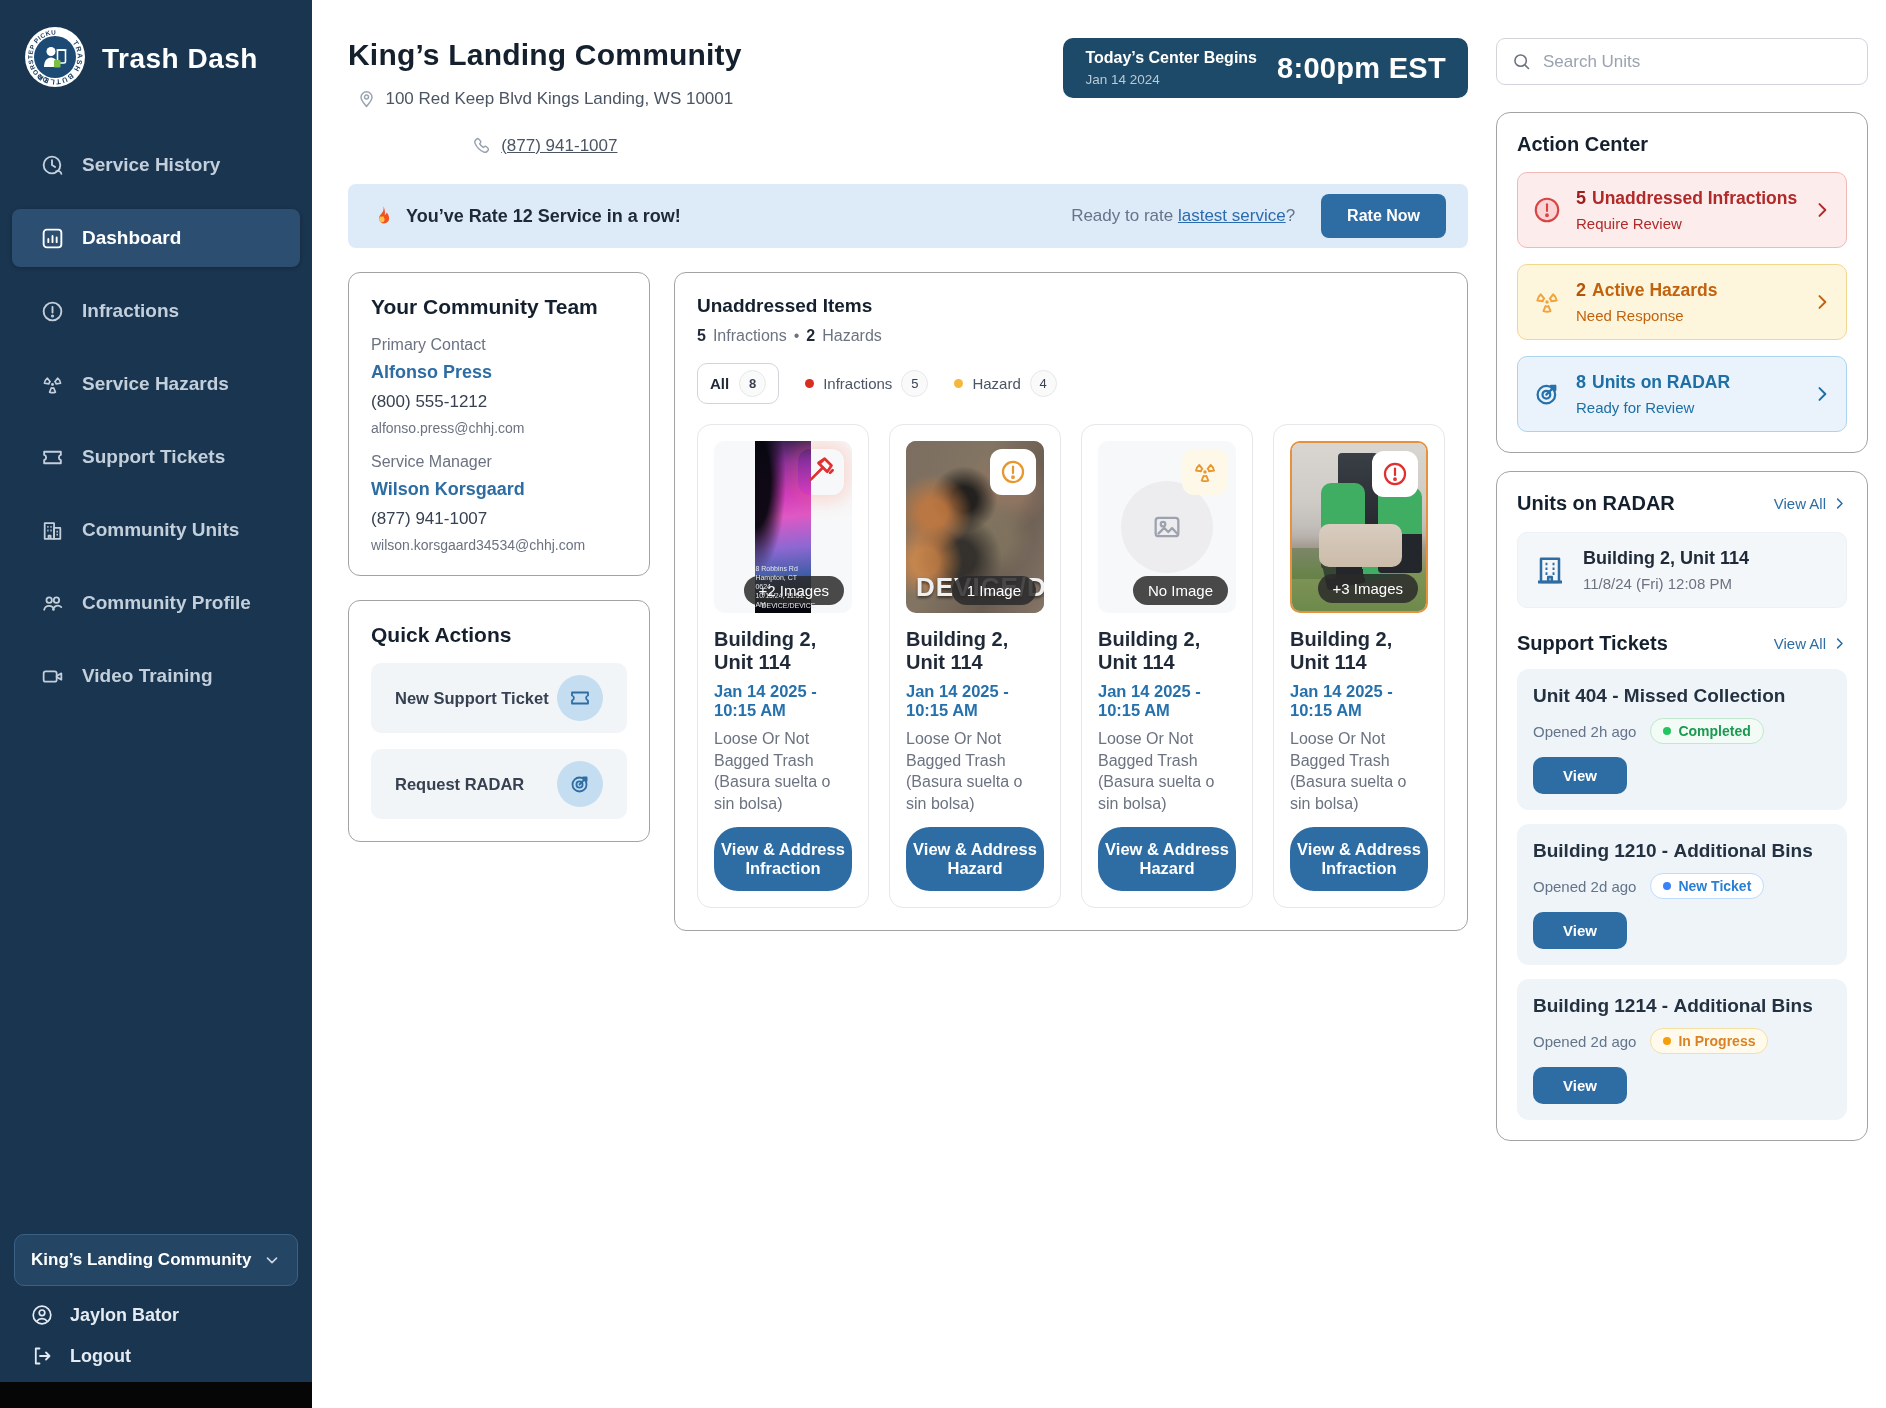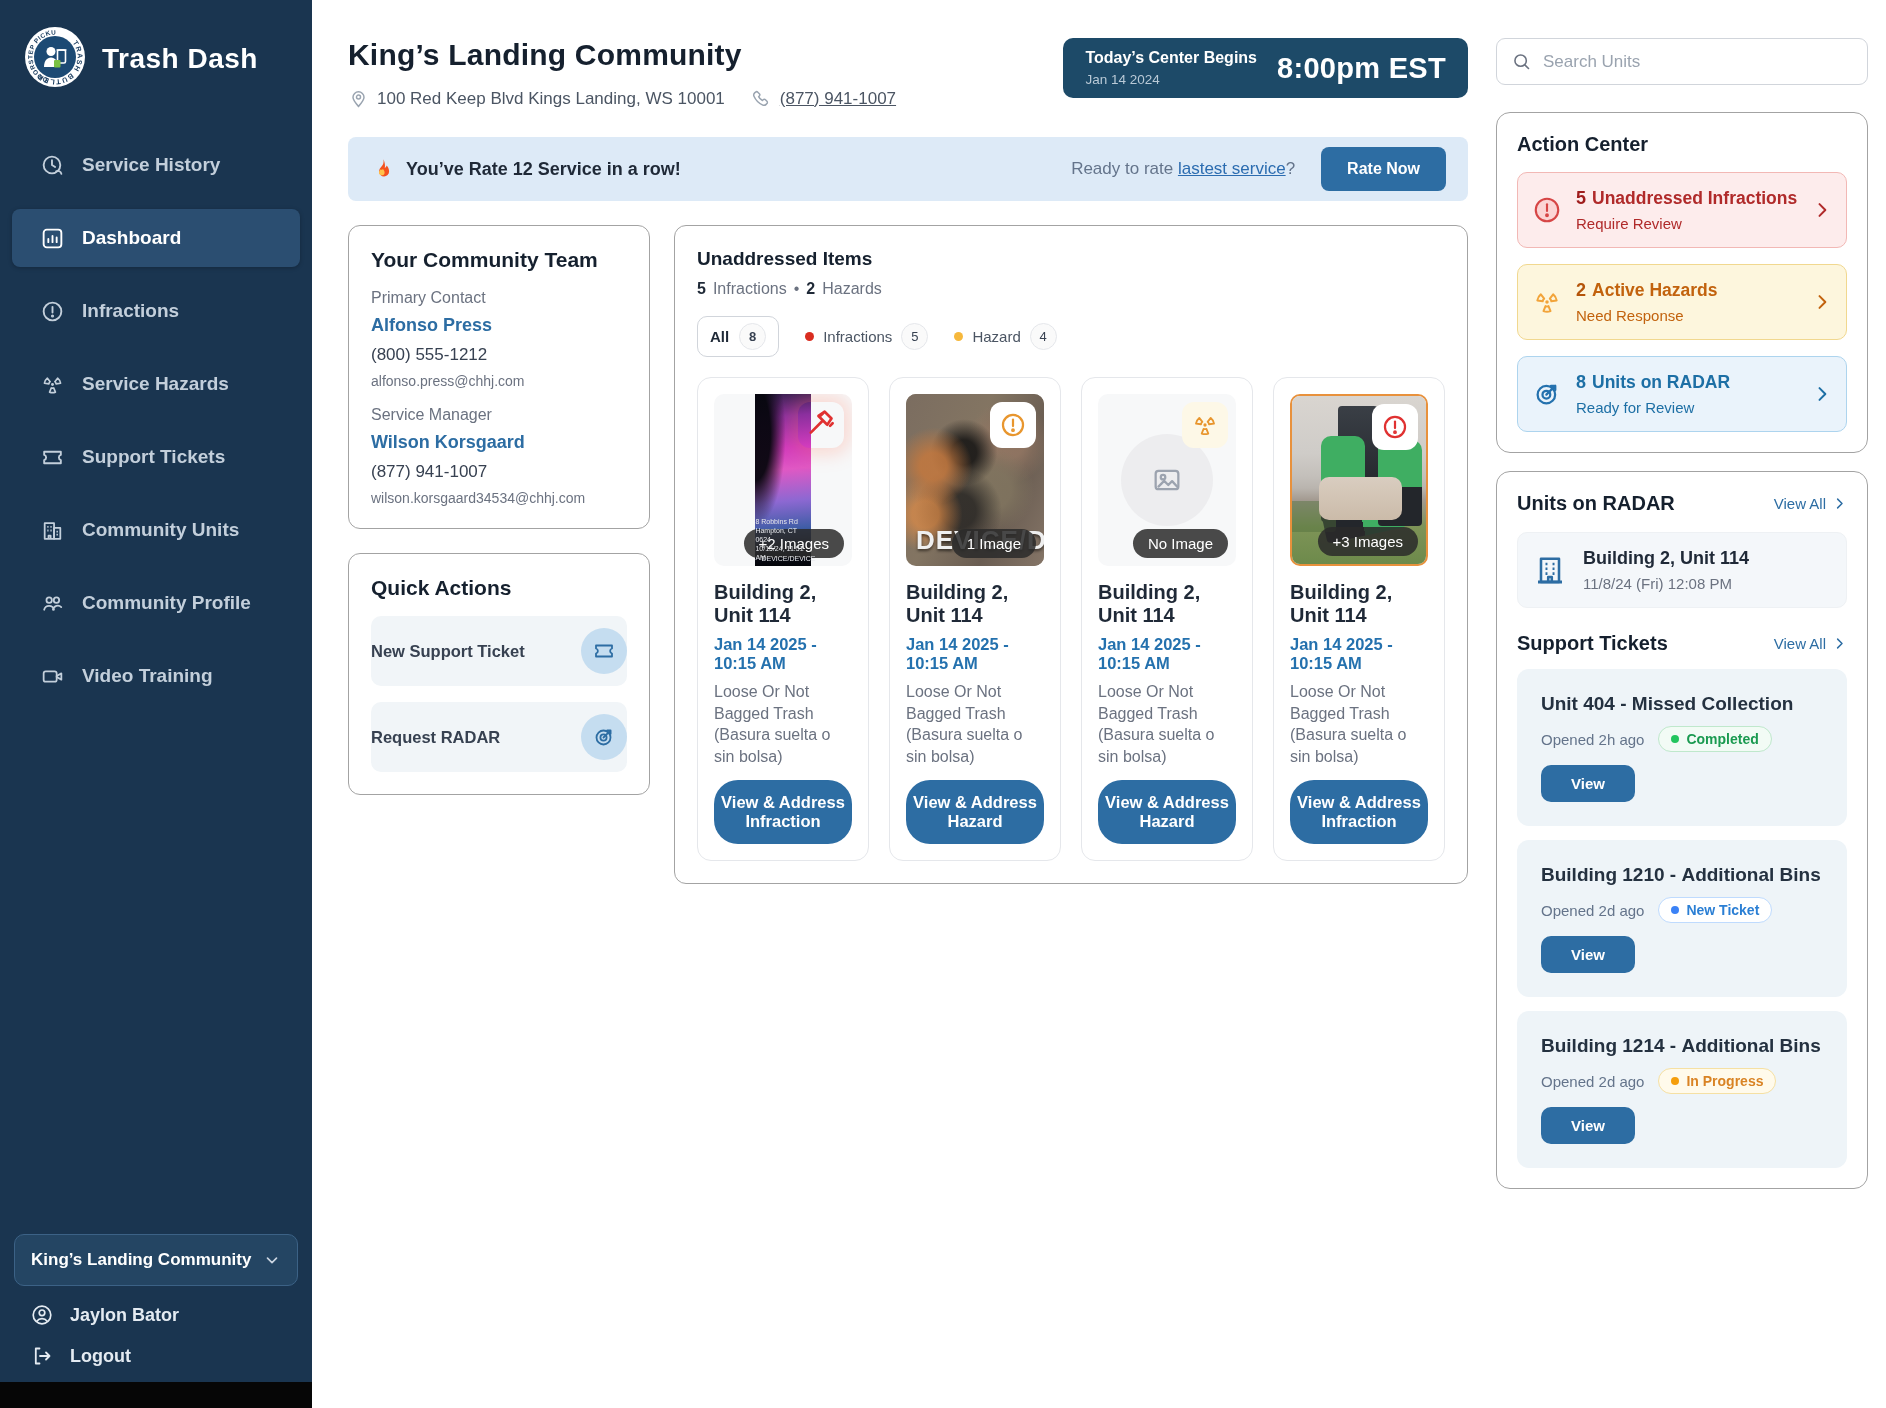--- a/index.html
+++ b/index.html
@@ -23,21 +23,21 @@
   .side-link { display:flex; align-items:center; gap:16px; padding:17px 28px 0 30px; color:#e4ebf2; font-size:18px; font-weight:600; cursor:pointer; }
   .side-link svg { width:24px; height:24px; }
   .side-black-strip { position:absolute; left:0; bottom:0; width:312px; height:26px; background:#060606; }
 
   
   .main { flex:1; display:flex; gap:28px; padding:38px 18px 0 36px; background:#fff; }
   .center-col { flex:1; min-width:0; }
 
   .header-row { display:flex; justify-content:space-between; align-items:flex-start; }
   .page-title { font-size:30px; font-weight:700; color:#15202e; letter-spacing:.2px; }
-  .addr-row { display:flex; align-items:center; gap:26px; margin-top:16px; }
+  .addr-row { display:flex; align-items:center; gap:26px; margin-top:16px;flex-direction:column; }
   .addr-item { display:flex; align-items:center; gap:8px; color:#4b5563; font-size:17px; }
   .addr-item svg { width:21px; height:21px; color:#9aa4b0; }
   .phone-link { text-decoration:underline; color:#4b5563; cursor:pointer; }
   .service-card { display:flex; align-items:center; gap:20px; background:#1d4a68; border-radius:10px; padding:11px 22px; min-width:378px; }
   .service-label { color:#ffffff; font-size:16px; font-weight:700; }
   .service-date { color:#b9c9d6; font-size:13.5px; margin-top:5px; }
   .service-time { color:#ffffff; font-size:29px; font-weight:700; margin-left:auto; letter-spacing:.3px; }
 
   .rate-banner { display:flex; align-items:center; margin-top:28px; background:#ddeaf7; border-radius:8px; height:64px; padding:0 22px; }
   .rate-banner .flame { width:24px; height:24px; }
@@ -49,21 +49,21 @@
   .content-row { display:flex; gap:24px; margin-top:24px; }
   .left-col { width:302px; flex:0 0 302px; }
   .card { background:#fff; border:1px solid #a3a3a3; border-radius:12px; }
   .team-card { padding:22px; }
   .card-h { font-size:21px; font-weight:700; color:#15202e; }
   .team-label { font-size:16px; color:#6b7280; margin-top:17px; }
   .team-name { font-size:18px; font-weight:700; color:#2d6da3; margin-top:8px; cursor:pointer; }
   .team-phone { font-size:17px; color:#374151; margin-top:9px; }
   .team-email { font-size:14px; color:#6b7280; margin-top:8px; }
   .qa-card { margin-top:24px; padding:22px; }
-  .qa-row { display:flex; align-items:center; justify-content:space-between; background:#f1f5f8; border-radius:10px; padding:12px 0; margin-top:16px; cursor:pointer; }
+  .qa-row { display:flex; align-items:center; justify-content:space-between; background:#f1f5f8; border-radius:10px; padding:12px 24px; margin-top:16px; cursor:pointer; }
   .qa-label { font-size:16.5px; font-weight:600; color:#374151; }
   .qa-icon { width:46px; height:46px; border-radius:50%; background:#c5ddf0; display:flex; align-items:center; justify-content:center; color:#2d6da3; }
   .qa-icon svg { width:24px; height:24px; }
 
   .items-card { flex:1; padding:22px; }
   .items-sub { display:flex; align-items:center; gap:7px; margin-top:10px; font-size:16px; color:#6b7280; }
   .items-sub b { color:#1f2937; }
   .filters { display:flex; align-items:center; gap:26px; margin-top:18px; }
   .pill-all { display:flex; align-items:center; gap:10px; background:#fff; border:1px solid #d1d5db; border-radius:10px; padding:6px 12px; font-size:15px; font-weight:700; color:#1f2937; cursor:pointer; }
   .filter { display:flex; align-items:center; gap:9px; font-size:15px; color:#4b5563; cursor:pointer; }
@@ -139,21 +139,21 @@
   .lower-card { margin-top:18px; padding:20px; border-radius:14px; }
   .sec-head { display:flex; align-items:center; justify-content:space-between; }
   .sec-title { font-size:20px; font-weight:700; color:#15202e; }
   .view-all { display:flex; align-items:center; gap:6px; color:#2d6da3; font-size:15px; cursor:pointer; }
   .view-all svg { width:15px; height:15px; }
   .radar-unit { display:flex; align-items:center; gap:15px; background:#f4f7fa; border:1px solid #eef1f4; border-radius:10px; padding:15px 14px; margin-top:17px; }
   .radar-unit svg { width:36px; height:36px; color:#2d6da3; flex:0 0 36px; }
   .radar-name { font-size:18px; font-weight:700; color:#1f2937; }
   .radar-time { font-size:15px; color:#6b7280; margin-top:6px; }
   .tickets-head { margin-top:24px; }
-  .ticket { background:#eef4f8; border-radius:12px; padding:24px; margin-top:14px; }
+  .ticket { background:#eef4f8; border-radius:12px; padding:16px; margin-top:14px; }
   .ticket-title { font-size:19px; color:#243140; }
   .ticket-title .u { font-weight:700; }
   .ticket-title .i { font-weight:600; }
   .ticket-meta { display:flex; align-items:center; gap:14px; margin-top:11px; }
   .opened { font-size:15px; color:#64748b; }
   .status-pill { display:flex; align-items:center; gap:7px; font-size:14px; font-weight:600; border-radius:14px; padding:4px 12px; border:1px solid; }
   .status-pill .dot { width:8px; height:8px; }
   .pill-green { background:#f2fbf5; border-color:#bfe8cc; color:#1a9a50; }
   .pill-green .dot { background:#22c55e; }
   .pill-blue { background:#ffffff; border-color:#bfdbfe; color:#2b7fd4; }

